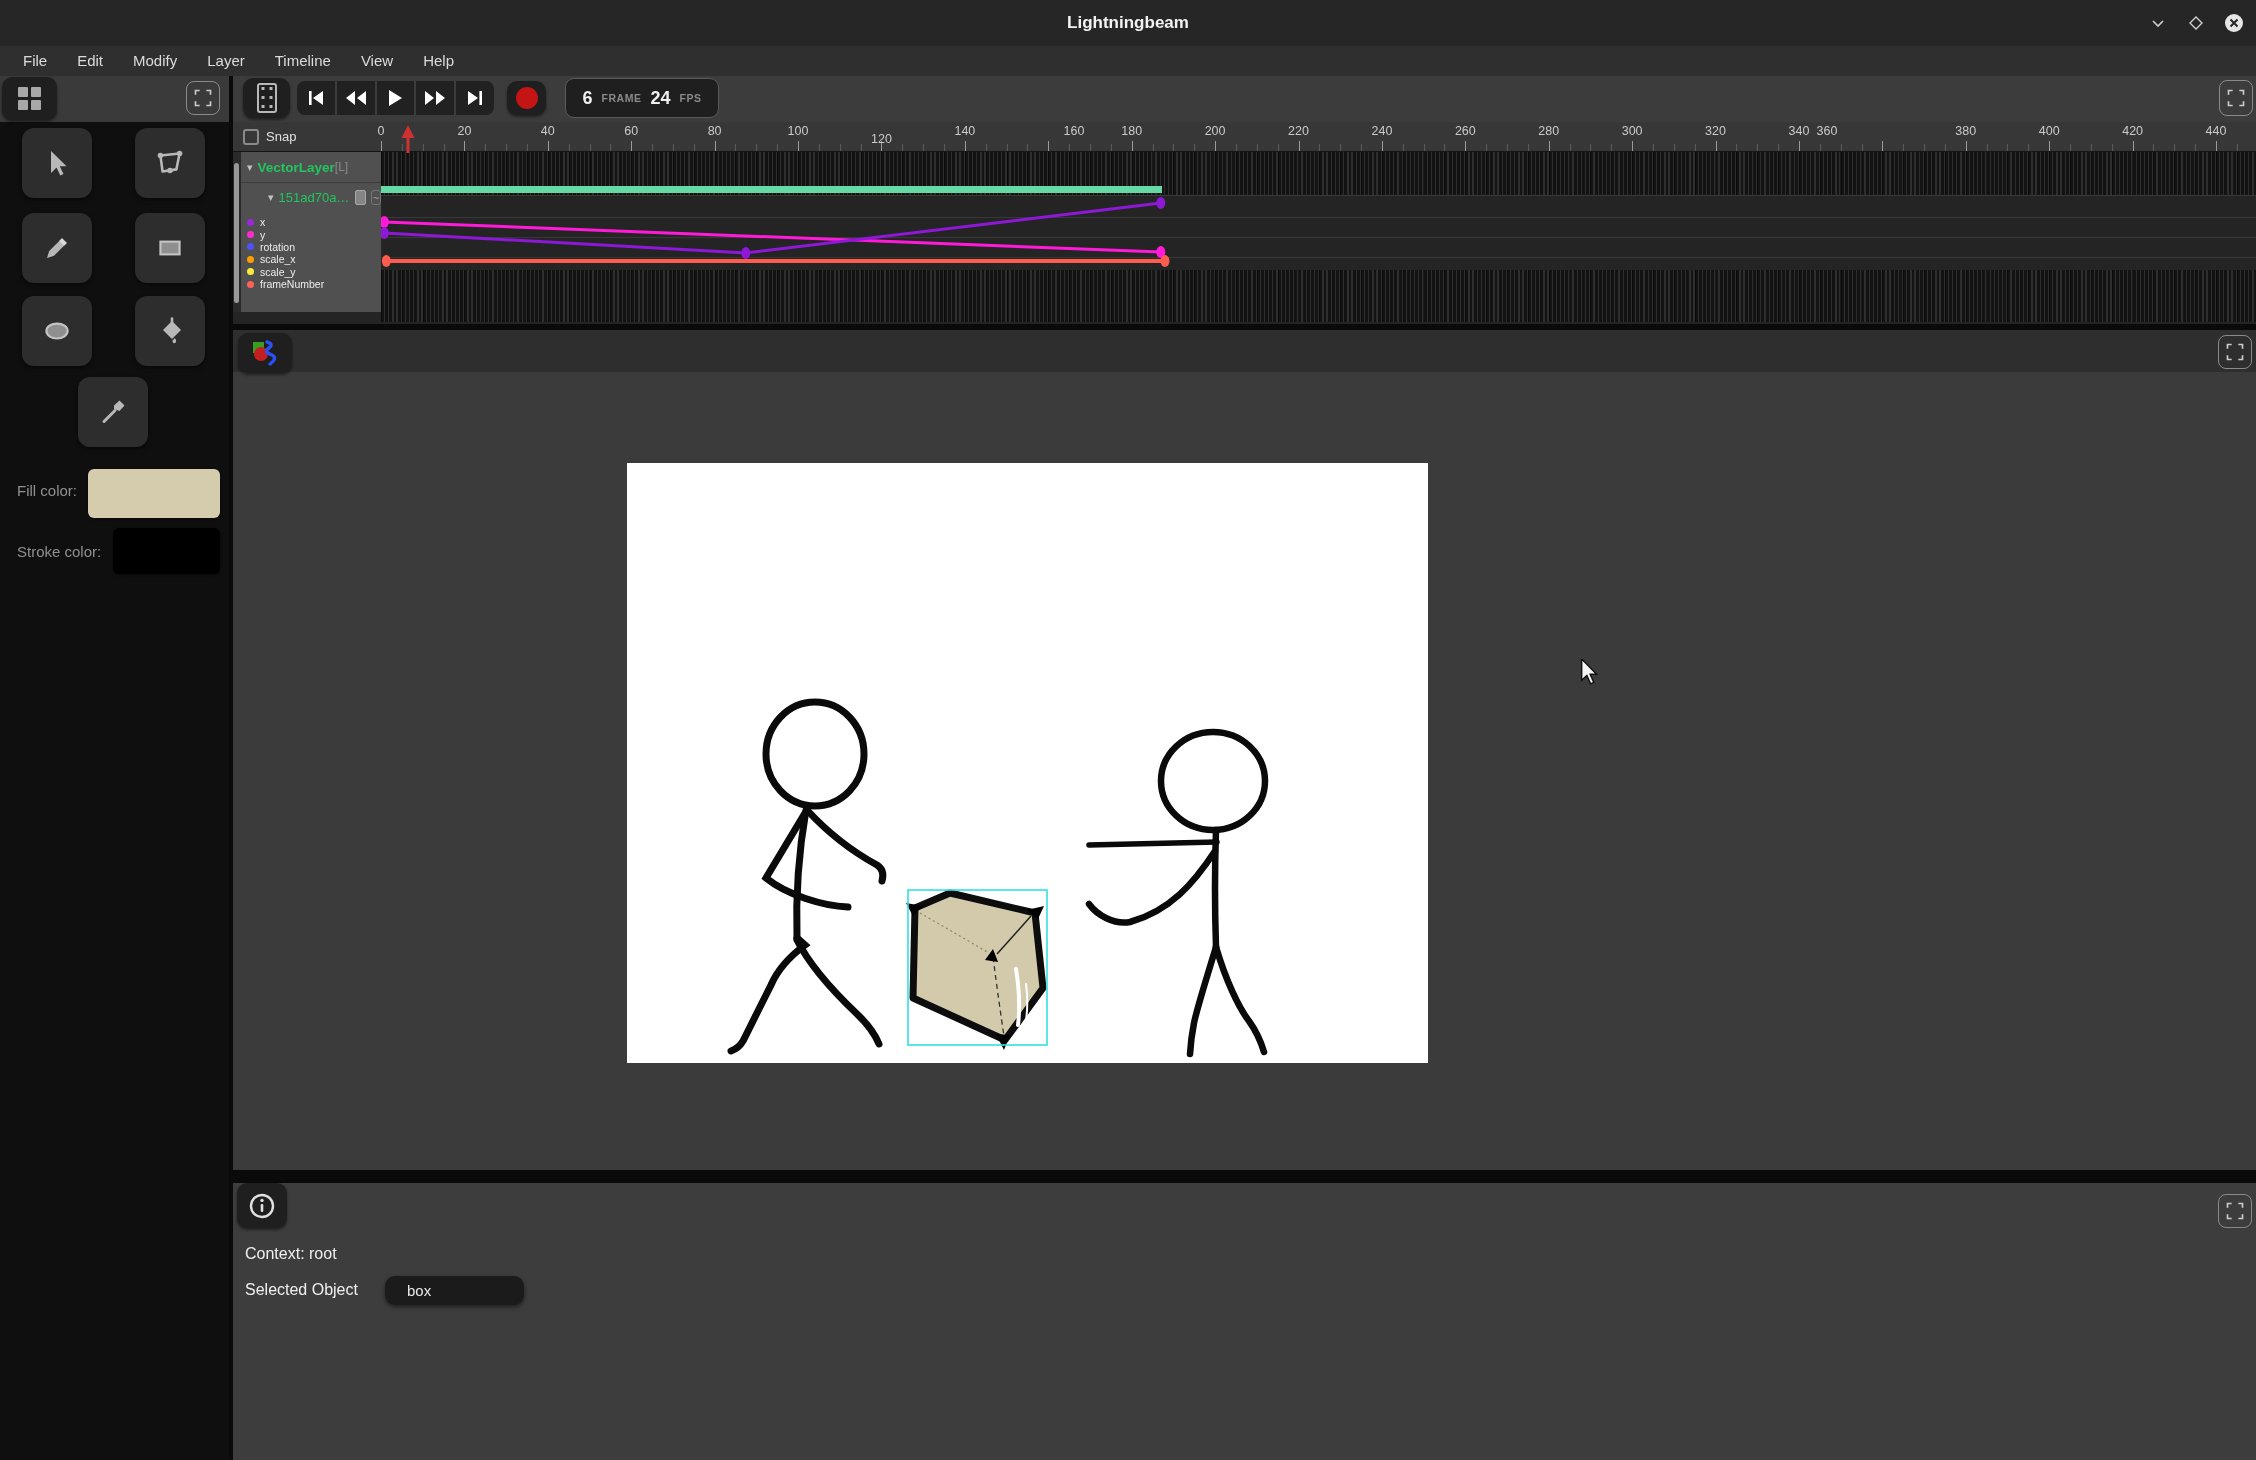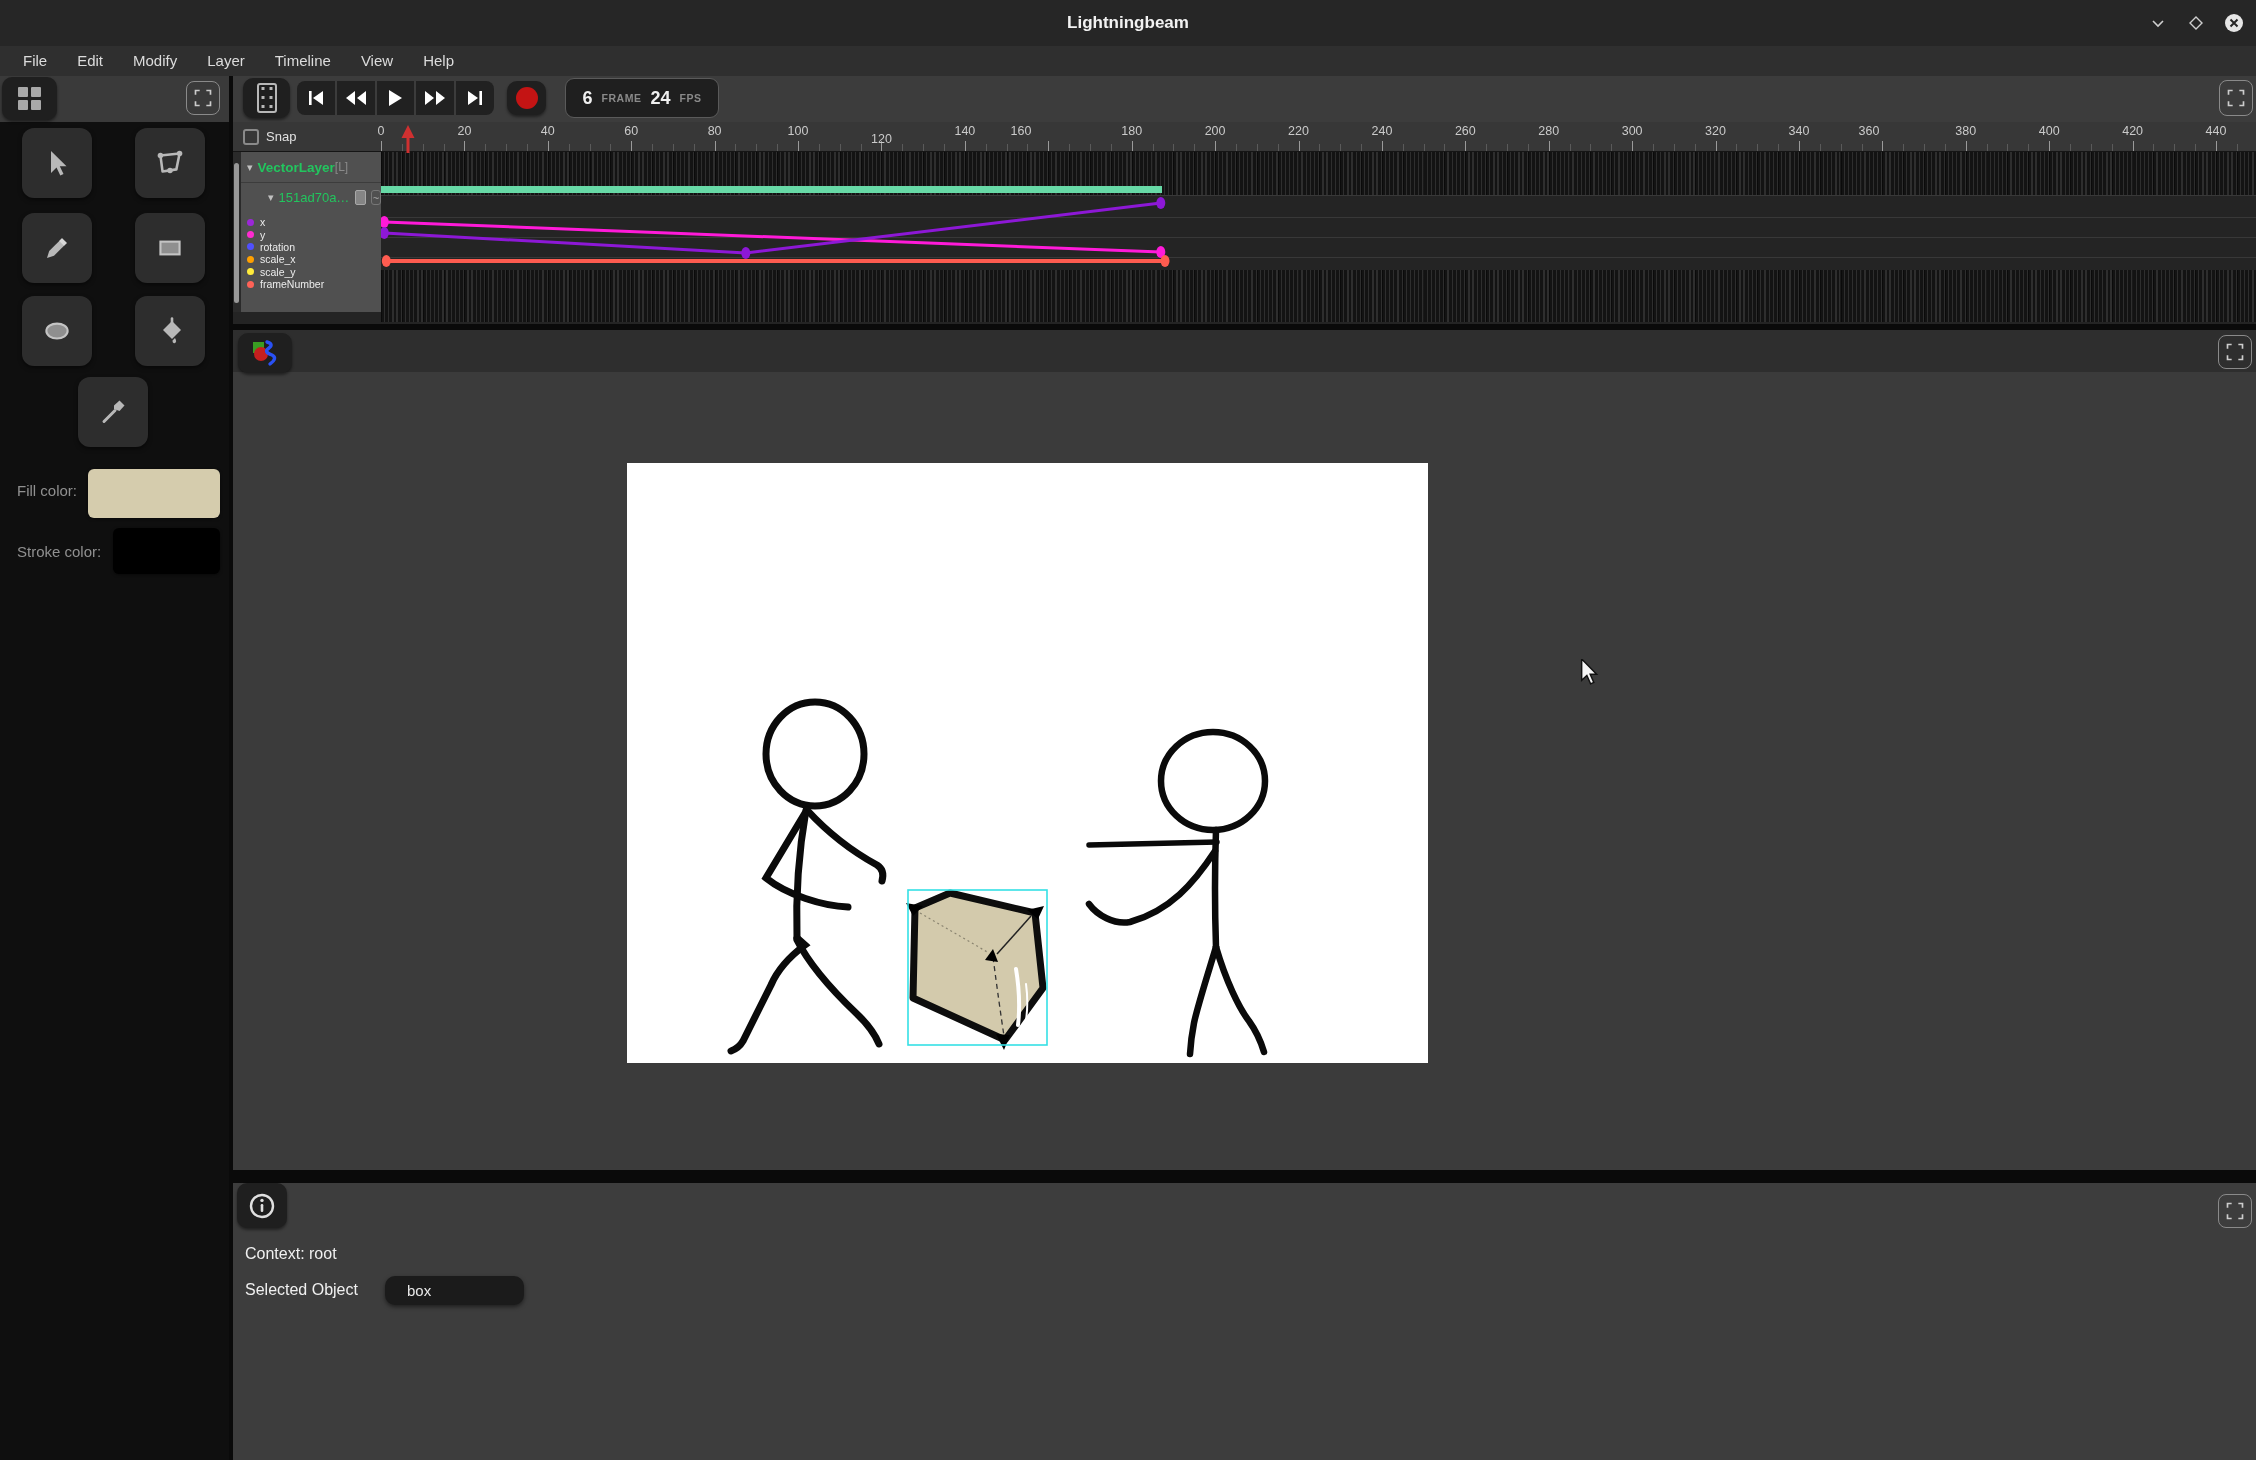--- a/index.html
+++ b/index.html
@@ -294,21 +294,21 @@
         <div class="rlabel" style="left: 648.46px; margin-top: 8px;">120</div>
         <div class="tick" style="left: 669.312px; top: 22px; height: 7px;"></div>
         <div class="tick" style="left: 690.165px; top: 22px; height: 7px;"></div>
         <div class="tick" style="left: 711.017px; top: 22px; height: 7px;"></div>
         <div class="tick major" style="left: 731.87px; top: 19px; height: 10px;"></div>
         <div class="rlabel" style="left: 731.87px;">140</div>
         <div class="tick" style="left: 752.722px; top: 22px; height: 7px;"></div>
         <div class="tick" style="left: 773.575px; top: 22px; height: 7px;"></div>
         <div class="tick" style="left: 794.427px; top: 22px; height: 7px;"></div>
         <div class="tick major" style="left: 815.28px; top: 19px; height: 10px;"></div>
-        <div class="rlabel" style="left: 788px;">160</div>
+        <div class="rlabel" style="left: 841px;">160</div>
         <div class="tick" style="left: 836.132px; top: 22px; height: 7px;"></div>
         <div class="tick" style="left: 856.985px; top: 22px; height: 7px;"></div>
         <div class="tick" style="left: 877.837px; top: 22px; height: 7px;"></div>
         <div class="tick major" style="left: 898.69px; top: 19px; height: 10px;"></div>
         <div class="rlabel" style="left: 898.69px;">180</div>
         <div class="tick" style="left: 919.542px; top: 22px; height: 7px;"></div>
         <div class="tick" style="left: 940.395px; top: 22px; height: 7px;"></div>
         <div class="tick" style="left: 961.247px; top: 22px; height: 7px;"></div>
         <div class="tick major" style="left: 982.1px; top: 19px; height: 10px;"></div>
         <div class="rlabel" style="left: 982.1px;">200</div>
@@ -344,21 +344,21 @@
         <div class="rlabel" style="left: 1482.56px;">320</div>
         <div class="tick" style="left: 1503.41px; top: 22px; height: 7px;"></div>
         <div class="tick" style="left: 1524.26px; top: 22px; height: 7px;"></div>
         <div class="tick" style="left: 1545.12px; top: 22px; height: 7px;"></div>
         <div class="tick major" style="left: 1565.97px; top: 19px; height: 10px;"></div>
         <div class="rlabel" style="left: 1565.97px;">340</div>
         <div class="tick" style="left: 1586.82px; top: 22px; height: 7px;"></div>
         <div class="tick" style="left: 1607.67px; top: 22px; height: 7px;"></div>
         <div class="tick" style="left: 1628.53px; top: 22px; height: 7px;"></div>
         <div class="tick major" style="left: 1649.38px; top: 19px; height: 10px;"></div>
-        <div class="rlabel" style="left: 1636px;">360</div>
+        <div class="rlabel" style="left: 1594px;">360</div>
         <div class="tick" style="left: 1670.23px; top: 22px; height: 7px;"></div>
         <div class="tick" style="left: 1691.08px; top: 22px; height: 7px;"></div>
         <div class="tick" style="left: 1711.94px; top: 22px; height: 7px;"></div>
         <div class="tick major" style="left: 1732.79px; top: 19px; height: 10px;"></div>
         <div class="rlabel" style="left: 1732.79px;">380</div>
         <div class="tick" style="left: 1753.64px; top: 22px; height: 7px;"></div>
         <div class="tick" style="left: 1774.49px; top: 22px; height: 7px;"></div>
         <div class="tick" style="left: 1795.35px; top: 22px; height: 7px;"></div>
         <div class="tick major" style="left: 1816.2px; top: 19px; height: 10px;"></div>
         <div class="rlabel" style="left: 1816.2px;">400</div>

